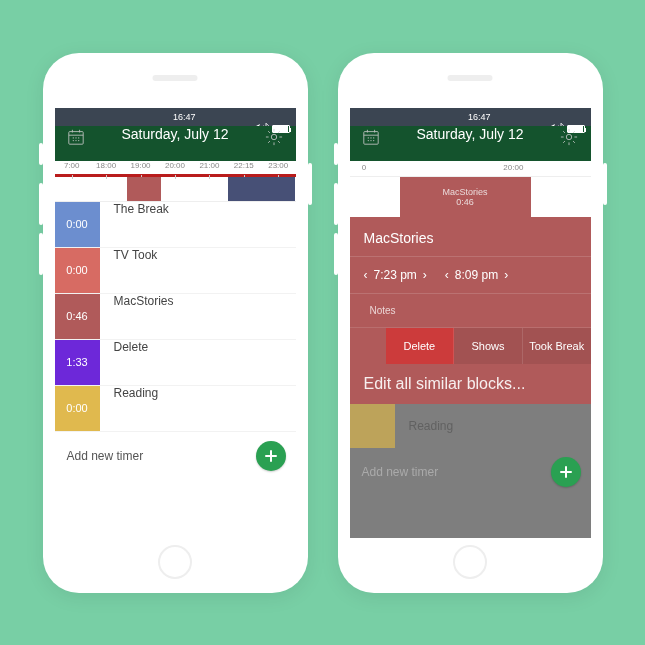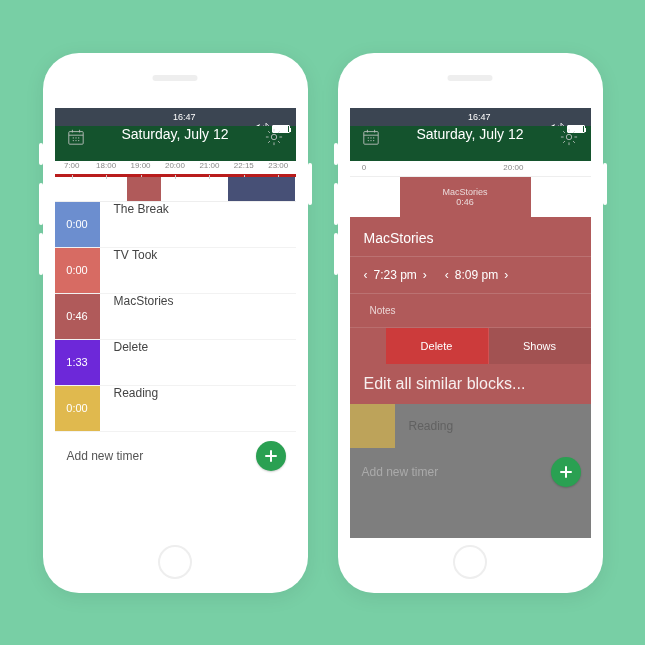--- a/index.html
+++ b/index.html
@@ -414,20 +414,21 @@
         <div class="picker">
           <span class="chev">‹</span>
           <span>8:09 pm</span>
           <span class="chev">›</span>
         </div>
       </div>
       <div class="notes">Notes</div>
       <div class="action-row">
         <div class="action-btn delete">Delete</div>
         <div class="action-btn">Shows</div>
+        <div class="action-btn">Took Break</div>
       </div>
       <div class="edit-similar">Edit all similar blocks...</div>
     </div>
 
     <div class="scrim" style="top:auto;position:relative;flex:1;">
       <div class="behind-row" style="opacity:0.7">
         <div class="behind-chip"></div>
         <div class="timer-label">Reading</div>
       </div>
       <div class="add-row" style="color:#aaa">

